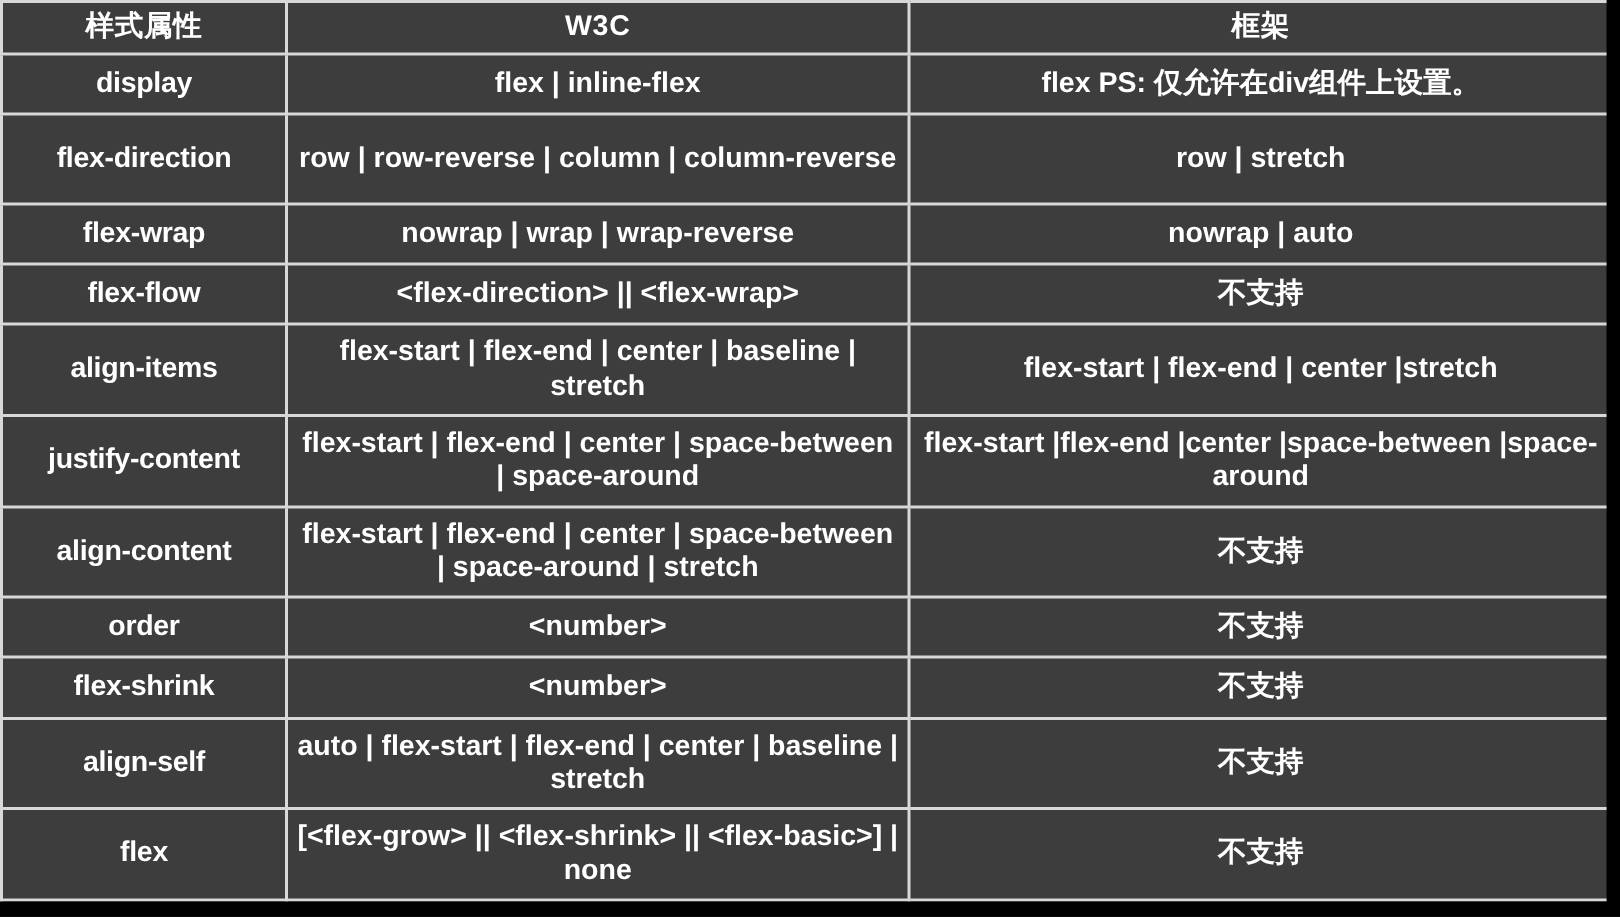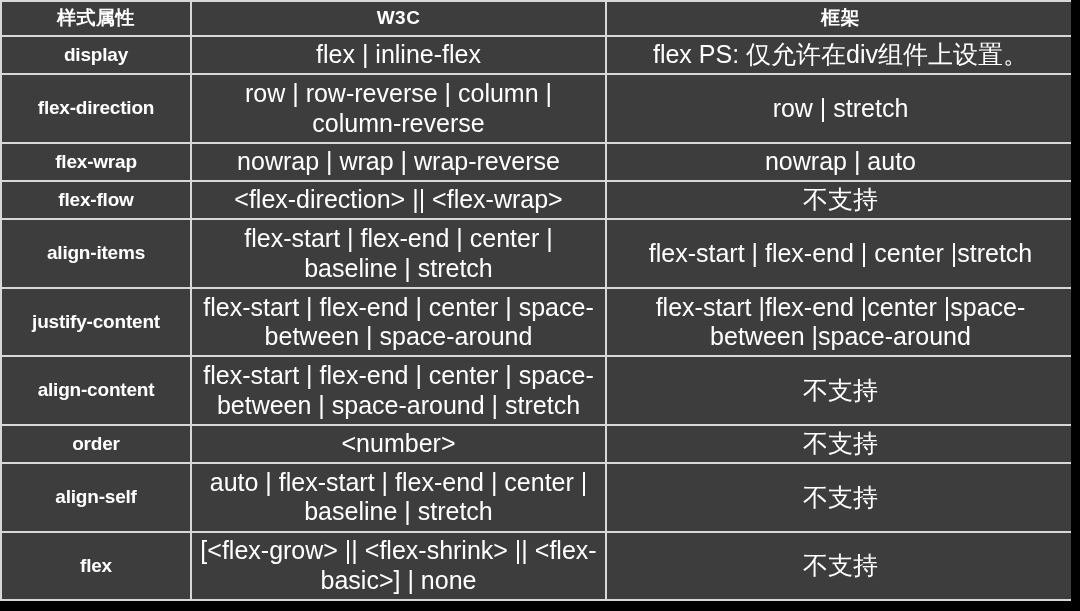--- a/index.html
+++ b/index.html
@@ -58,22 +58,22 @@
     font-weight: bold;
     font-size: 19px;
     letter-spacing: 0.5px;
   }
   td.prop {
     font-weight: bold;
     font-size: 19px;
     letter-spacing: -0.2px;
   }
   td.val {
-    font-weight: normal;
-    font-size: 25px;
+    font-weight: bold;
+    font-size: 19px;
     letter-spacing: 0px;
   }
   
   tr.r-head td, tr.r-head th { height: 35px; }
   tr.h1 td { height: 35px; }
   tr.h2 td { height: 52px; }
 </style>
 </head>
 <body>
 
@@ -126,20 +126,25 @@
         <tr class="h2">
           <td class="prop">align-content</td>
           <td class="val">flex-start | flex-end | center | space-between | space-around | stretch</td>
           <td class="val">不支持</td>
         </tr>
         <tr class="h1">
           <td class="prop">order</td>
           <td class="val">&lt;number&gt;</td>
           <td class="val">不支持</td>
         </tr>
+        <tr class="h1">
+          <td class="prop">flex-shrink</td>
+          <td class="val">&lt;number&gt;</td>
+          <td class="val">不支持</td>
+        </tr>
         <tr class="h2">
           <td class="prop">align-self</td>
           <td class="val">auto | flex-start | flex-end | center | baseline | stretch</td>
           <td class="val">不支持</td>
         </tr>
         <tr class="h2">
           <td class="prop">flex</td>
           <td class="val">[&lt;flex-grow&gt; || &lt;flex-shrink&gt; || &lt;flex-basic&gt;] | none</td>
           <td class="val">不支持</td>
         </tr>

